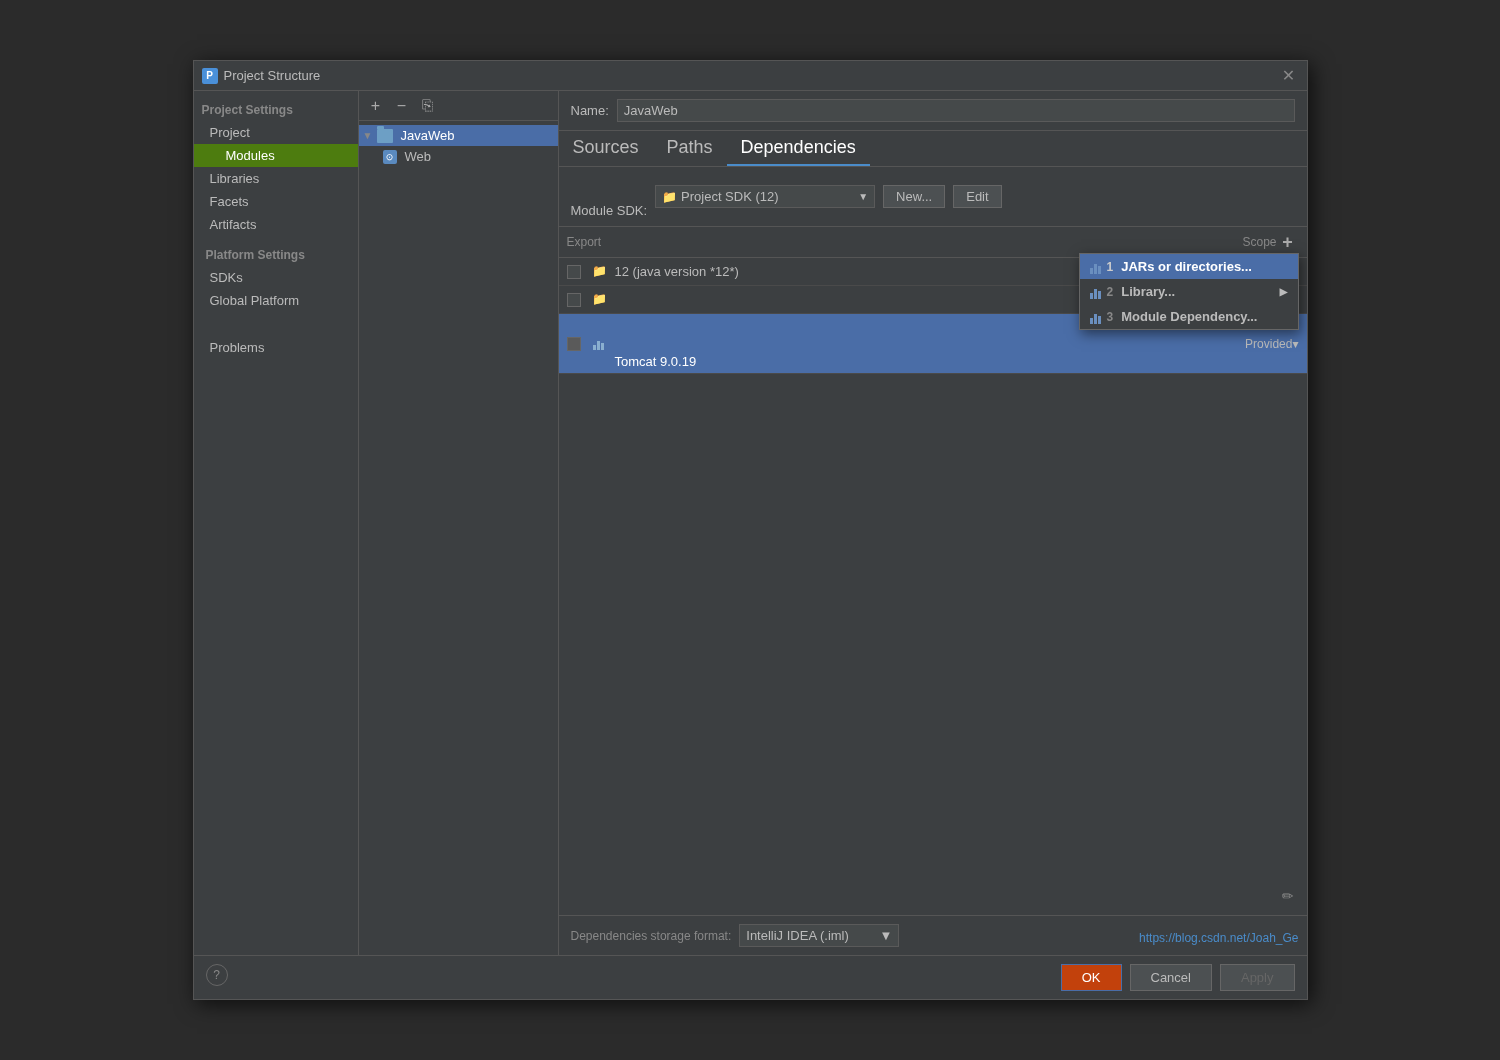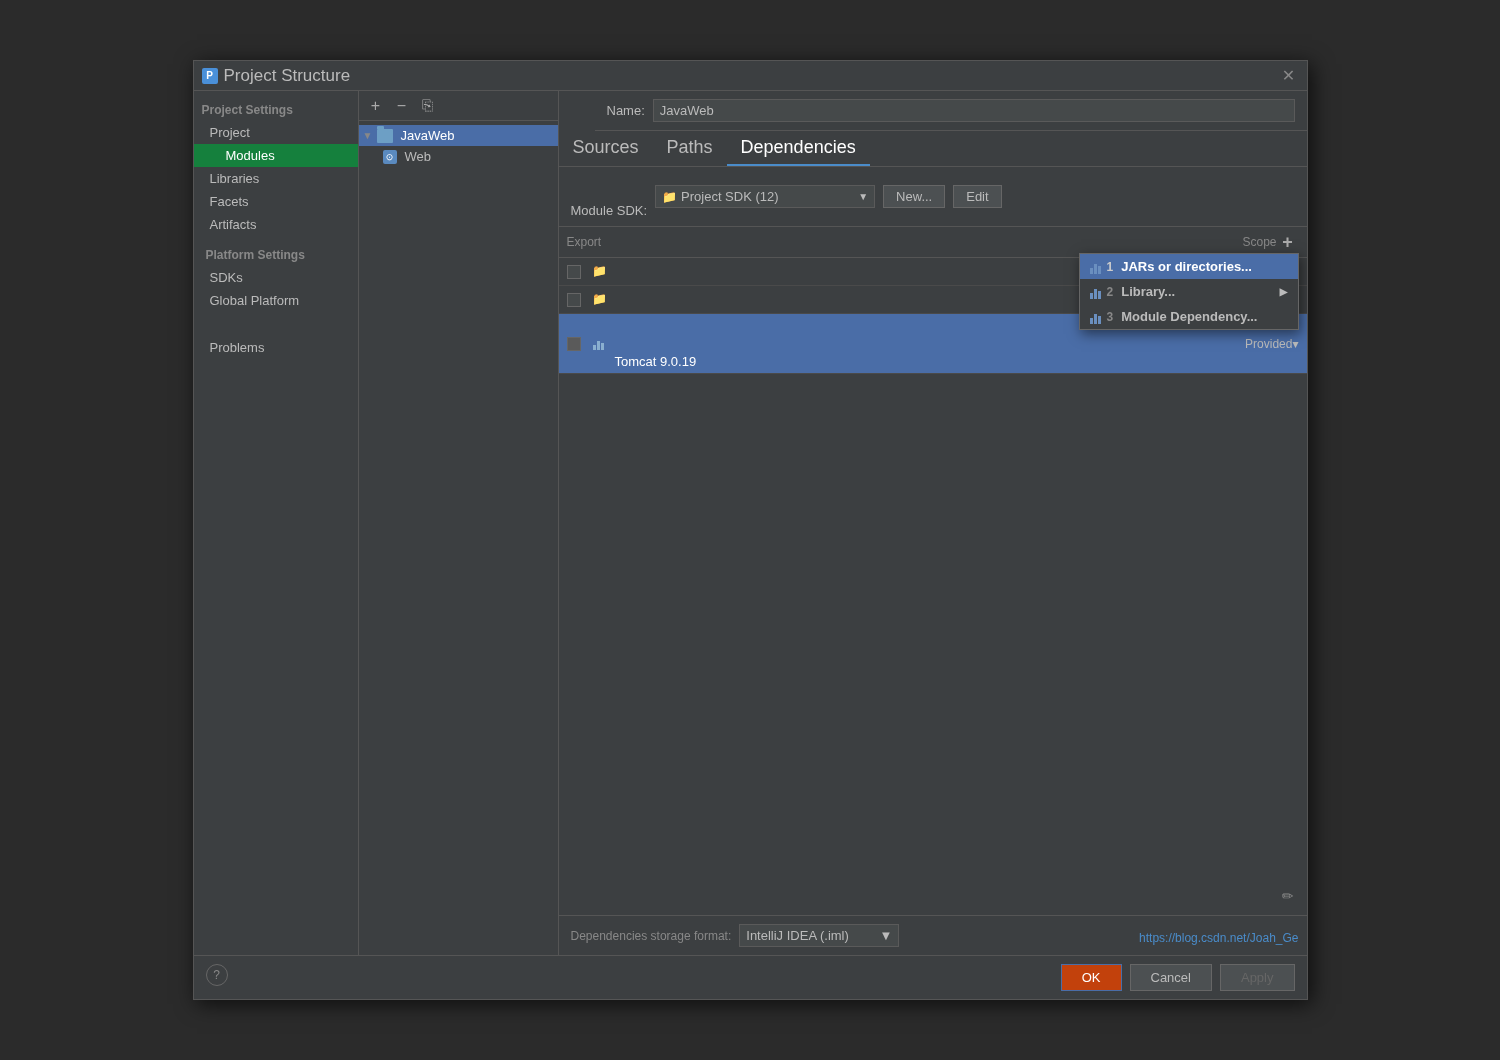--- a/index.html
+++ b/index.html
@@ -50,21 +50,21 @@
       display: flex;
       align-items: center;
       justify-content: center;
       font-size: 10px;
       color: white;
       font-weight: bold;
     }
 
     .titlebar-title {
       color: #bbbbbb;
-      font-size: 17px;
+      font-size: 13px;
     }
 
     .close-btn {
       width: 20px;
       height: 20px;
       display: flex;
       align-items: center;
       justify-content: center;
       cursor: pointer;
       color: #888;
@@ -93,21 +93,21 @@
       font-weight: bold;
     }
 
     .sidebar-item {
       padding: 4px 8px 4px 16px;
       cursor: pointer;
       color: #bbbbbb;
       font-size: 13px;
     }
     .sidebar-item.active {
-      background: #15803d;
+      background: #4d7c0f;
       color: #ffffff;
       padding-left: 32px;
     }
 
     
     .module-tree {
       width: 200px;
       background: #3c3f41;
       border-right: 1px solid #555;
       flex-shrink: 0;
@@ -203,21 +203,20 @@
       background: #3c3f41;
       overflow: hidden;
     }
 
     .name-row {
       display: flex;
       align-items: center;
       padding: 8px 12px;
       gap: 8px;
       border-bottom: 1px solid #555;
-      margin-left: 36px;
     }
 
     .name-label {
       color: #bbbbbb;
       font-size: 13px;
     }
 
     .name-input {
       flex: 1;
       background: #45494a;
@@ -633,20 +632,21 @@
                   <span class="dropdown-item-num">3</span>
                   <span>Module Dependency...</span>
                 </div>
               </div>
             </div>
           </div>
 
           <div class="dep-row">
             <div class="dep-checkbox"></div>
             <span class="dep-icon" style="font-size:12px;">📁</span>
+            <span class="dep-name">12 (java version *12*)</span>
           </div>
           <div class="dep-row">
             <div class="dep-checkbox"></div>
             <span class="dep-icon" style="font-size:12px;">📁</span>
           </div>
           <div class="dep-row selected">
             <div class="dep-checkbox" style="background:#5a5a5a;"></div>
             <span class="dep-icon">
               <span class="bar-chart-icon">
                 <span style="height:5px; background:#8aafcf;"></span>

